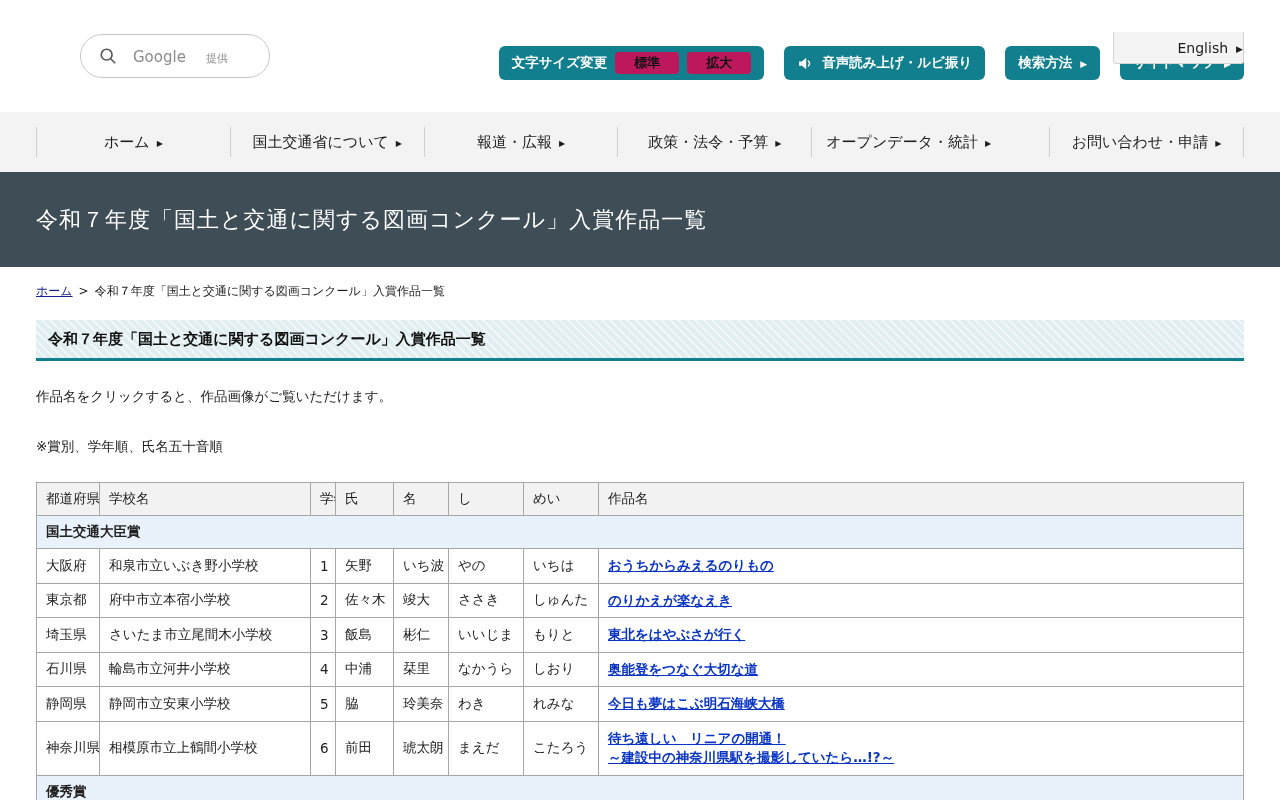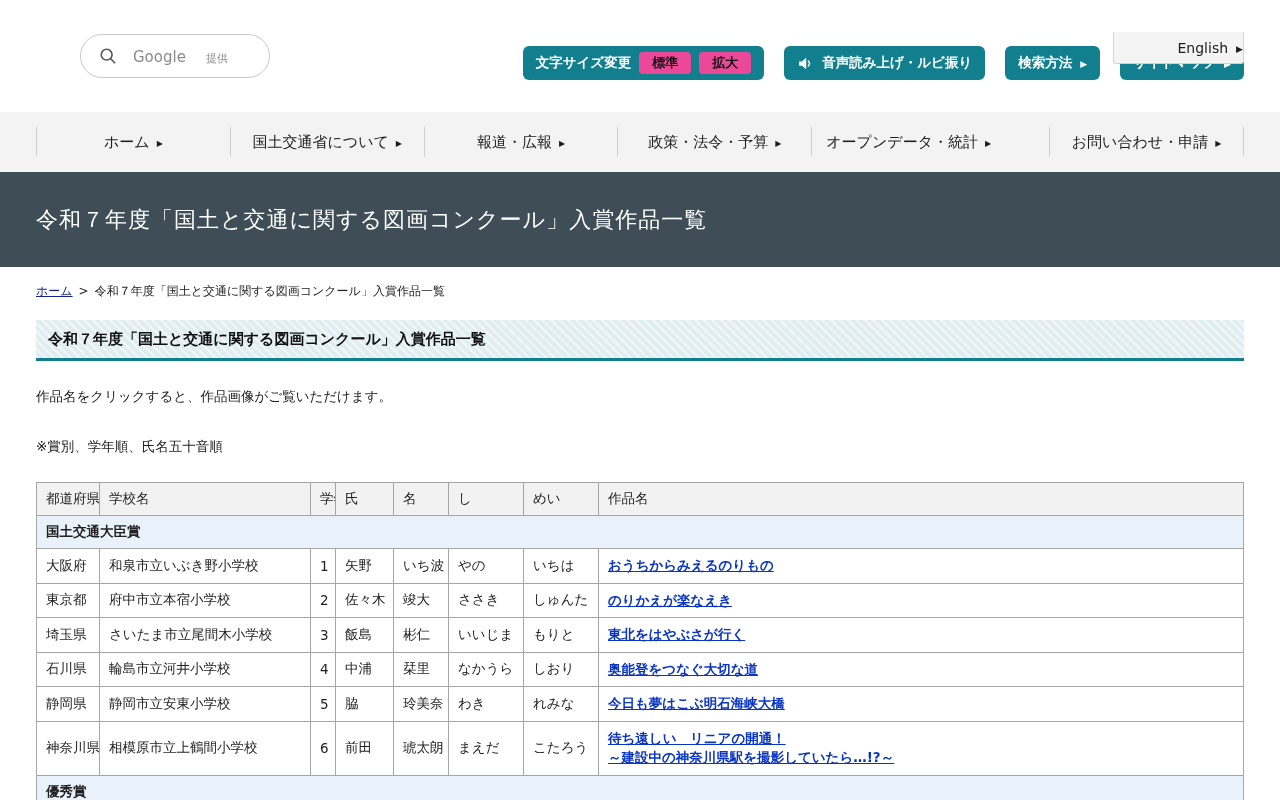--- a/index.html
+++ b/index.html
@@ -14,21 +14,21 @@
   .logo-text { font-size:31px; font-weight:bold; color:#1c1c1c; letter-spacing:2px; }
   .searchbox { margin-left:44px; width:190px; height:44px; border:1px solid #c9c9c9;
     border-radius:22px; background:#fff; display:flex; align-items:center;
     padding:0 18px; gap:16px; cursor:text; }
   .searchbox .g-main { color:#8a8a8a; font-size:15px; }
   .searchbox .g-sub  { color:#8a8a8a; font-size:11px; margin-left:20px; }
   .header-buttons { margin-left:auto; display:flex; align-items:center; gap:20px; margin-top:14px; }
   .teal-btn { background:#117f8e; color:#fff; height:34px; border:none; border-radius:6px;
     display:flex; align-items:center; padding:0 13px; font-size:13.5px; font-weight:bold;
     gap:8px; cursor:pointer; white-space:nowrap; font-family:inherit; }
-  .chip { background:#ec4899; color:#111; border-radius:4px; padding:2px 13px;
+  .chip { background:#be185d; color:#111; border-radius:4px; padding:2px 19px;
     font-size:13px; font-weight:bold; cursor:pointer; }
   .arrow { font-size:9px; position:relative; top:1px; }
   .english-btn { position:absolute; top:0; right:36px; width:131px; height:32px;
     background:#f4f4f4; border:1px solid #d4d4d4; border-top:none;
     border-radius:0 0 3px 3px; display:flex; align-items:center; justify-content:flex-end;
     gap:8px; font-size:14px; color:#1c1c1c; cursor:pointer; font-family:inherit;margin-top:32px; }
   .english-btn .arrow { color:#1c1c1c; }
 
   
   .nav { height:60px; background:#f3f3f3; display:flex; align-items:center; padding:0 36px; }

